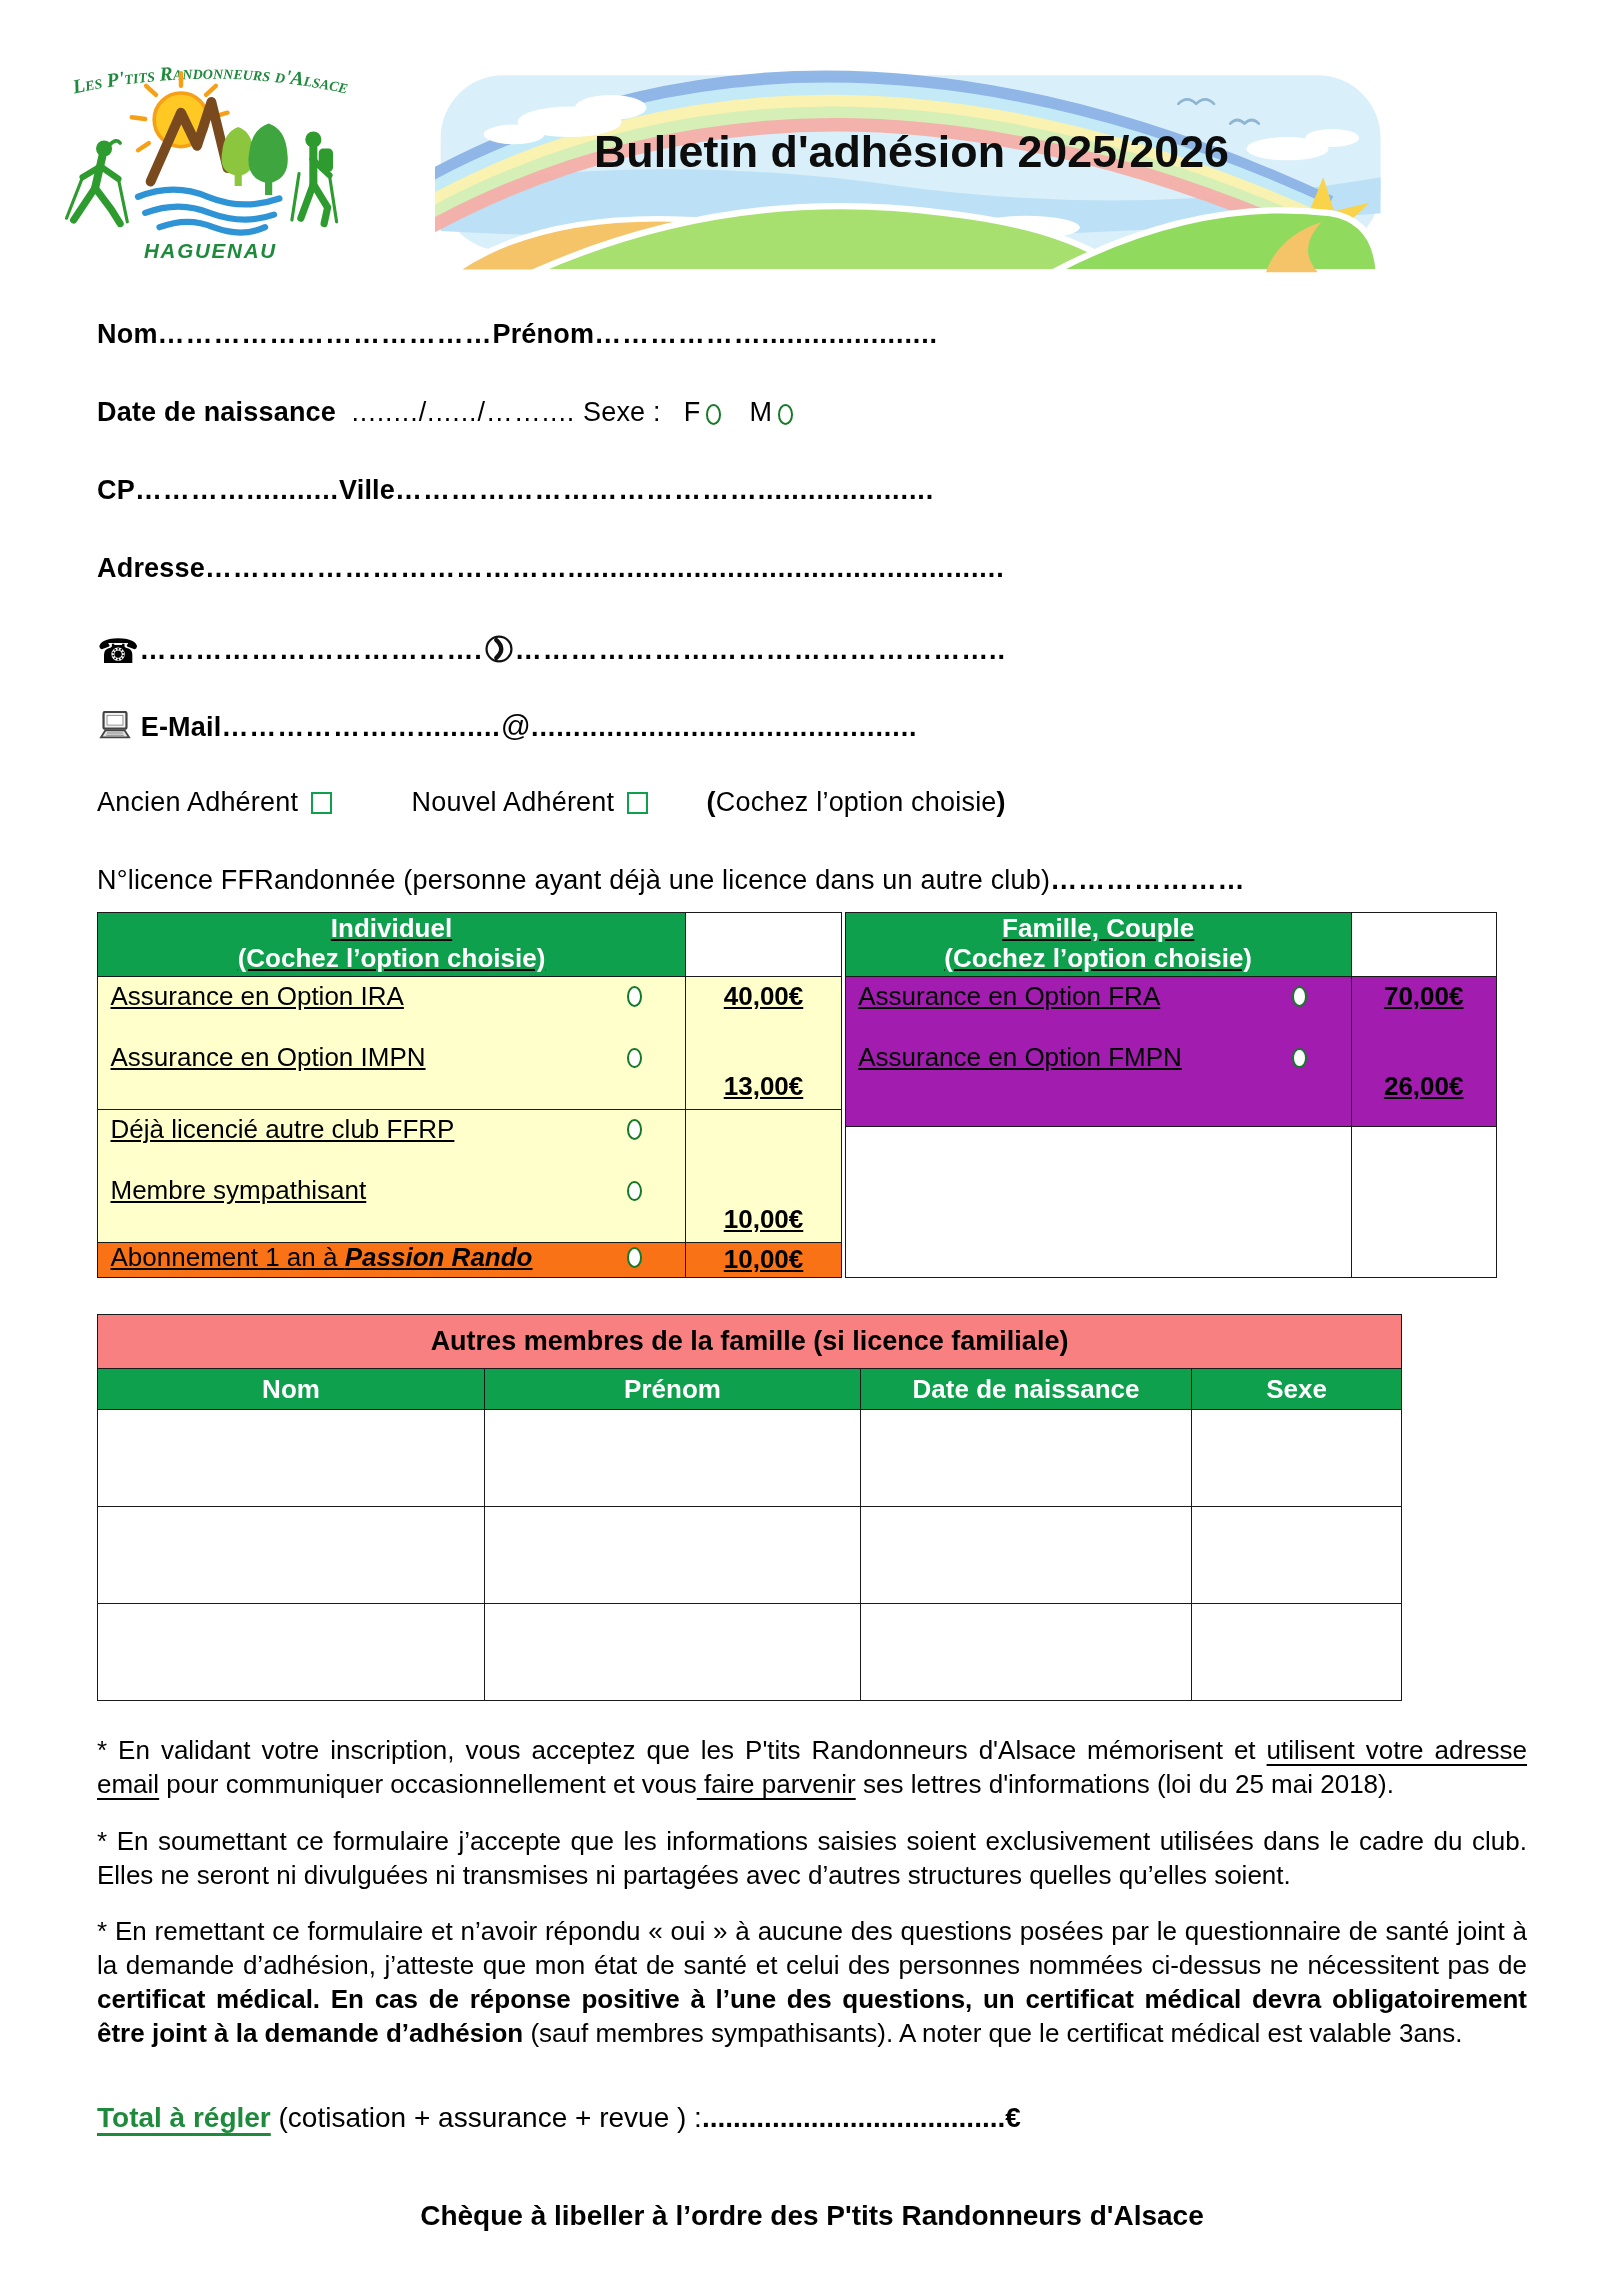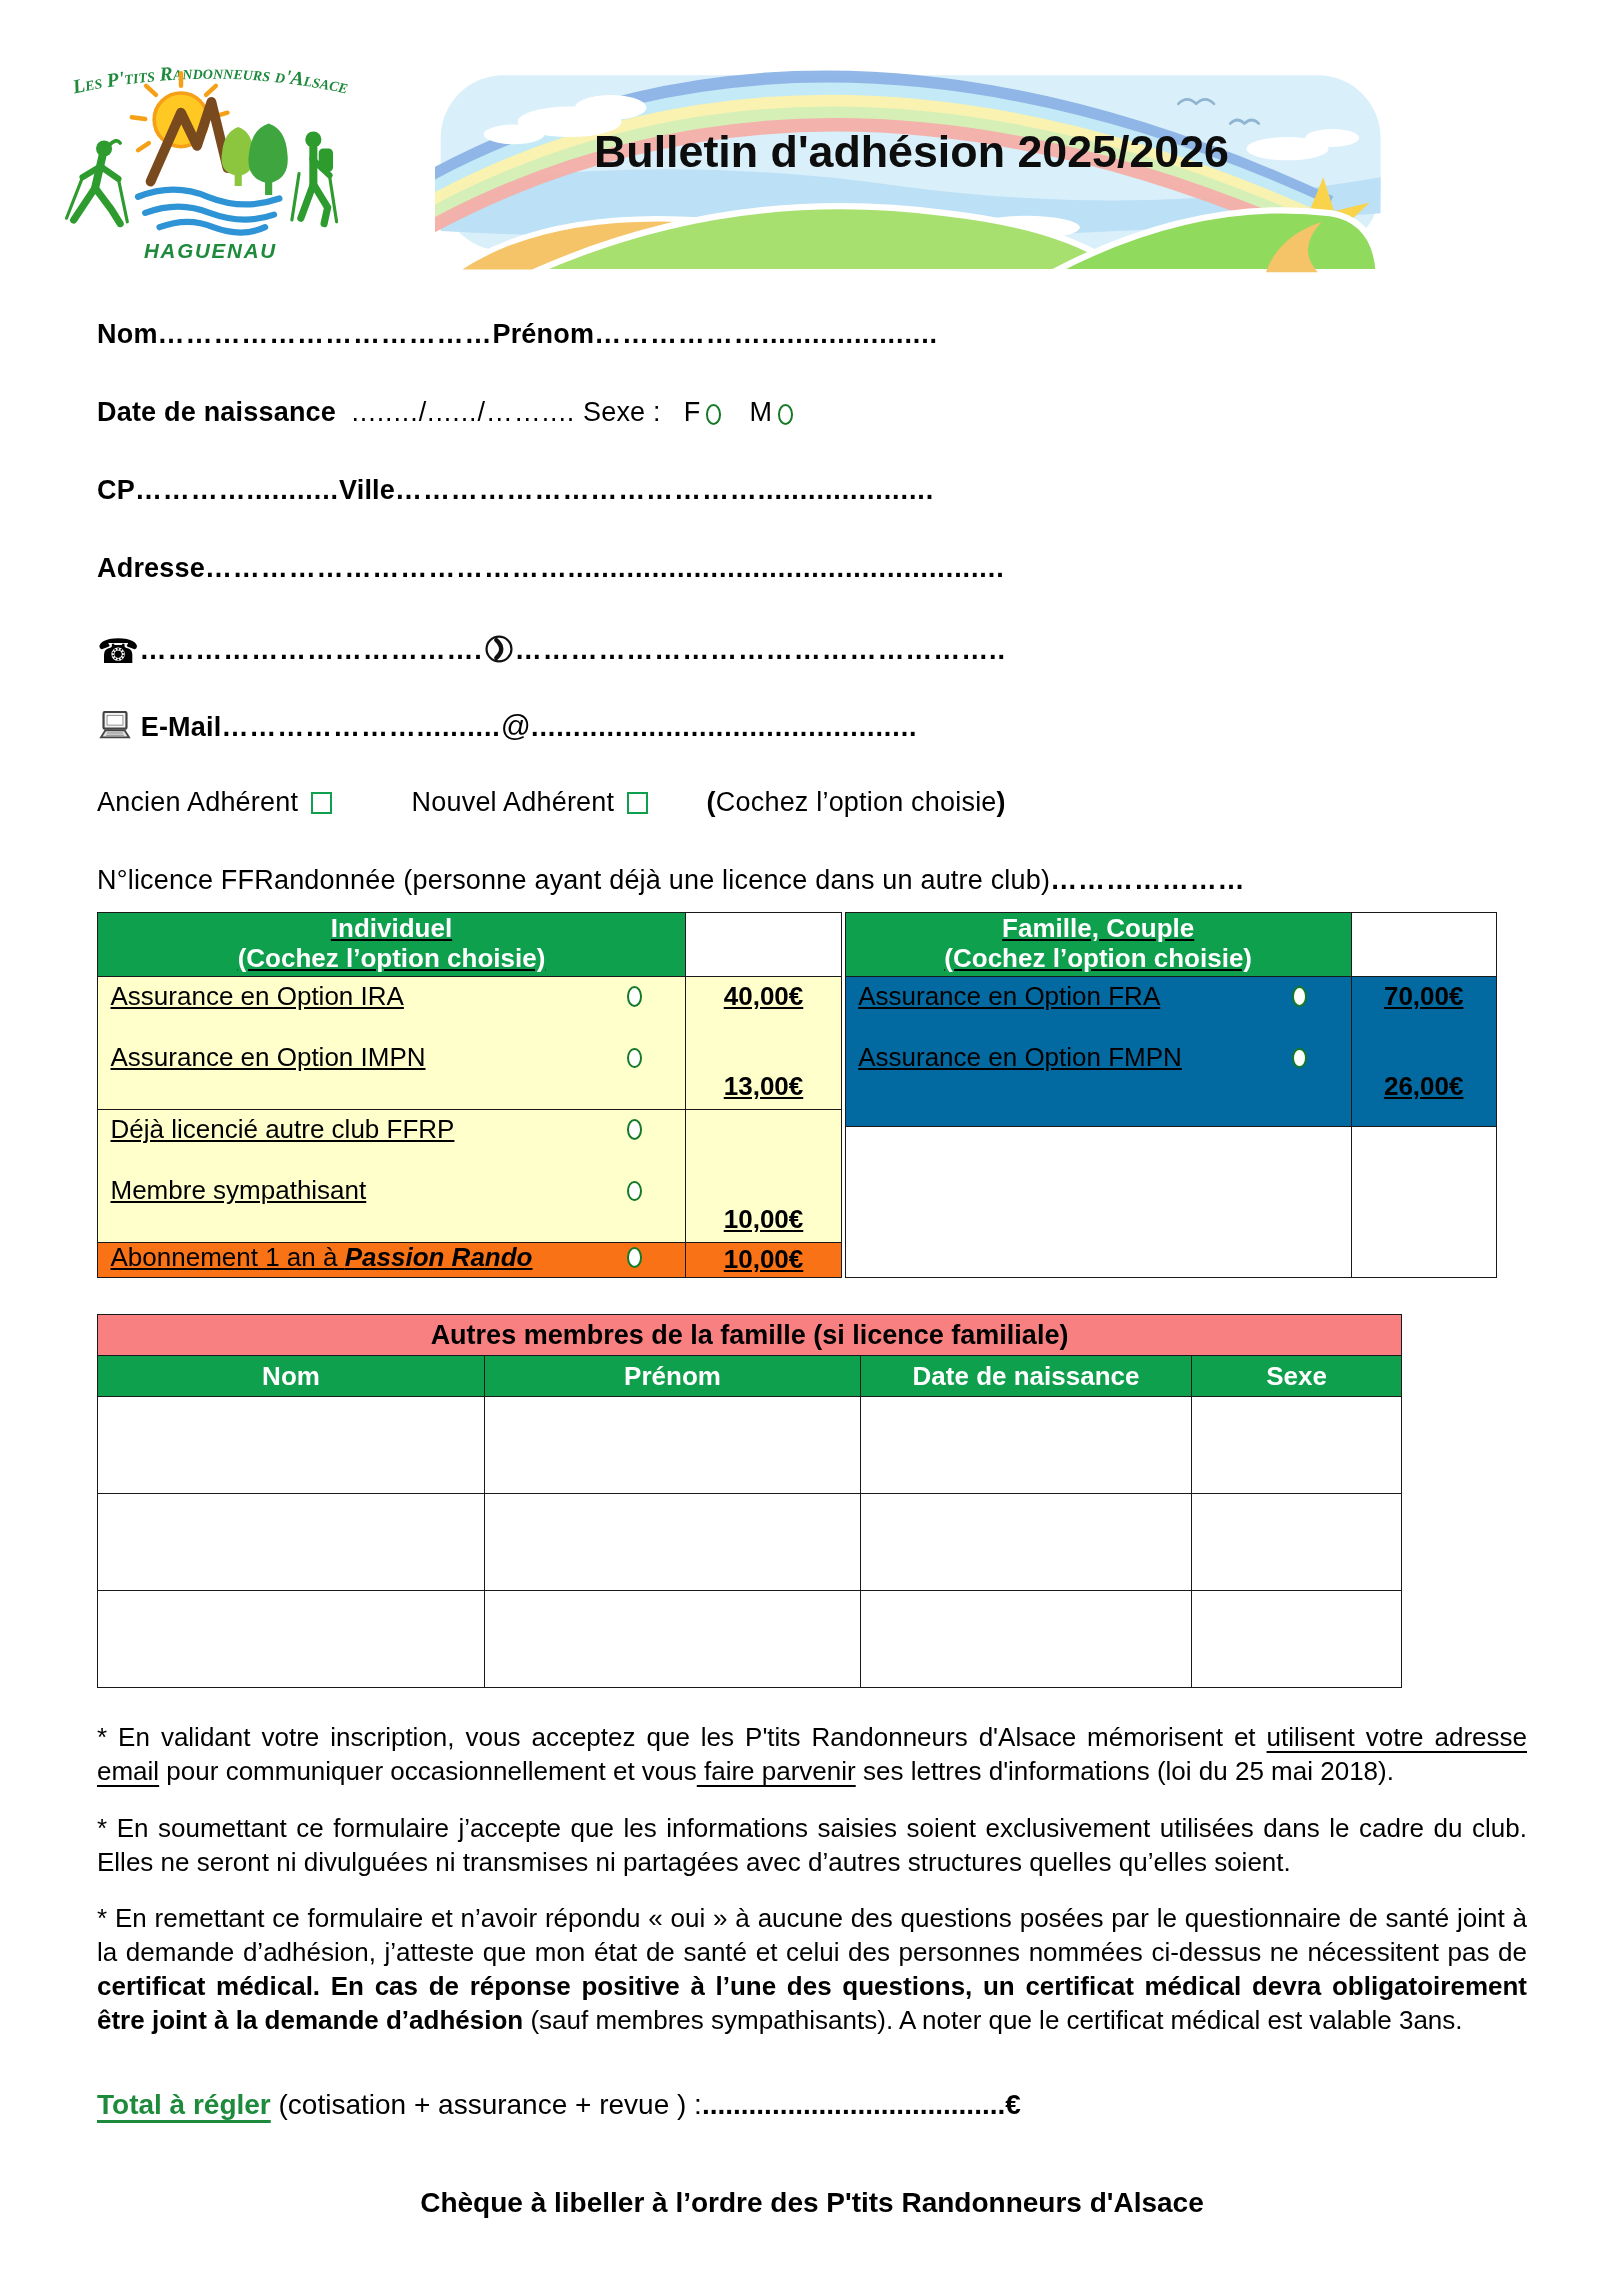--- a/index.html
+++ b/index.html
@@ -37,30 +37,30 @@
   table.price-table { border-collapse:collapse; table-layout:fixed; }
   table.price-table td { border:1.8px solid #1a1a1a; padding:0; vertical-align:top; }
   td.head-cell { background:#0FA04D; color:#fff; text-align:center; font-weight:bold; font-size:26px; height:64px; vertical-align:middle; }
   td.head-cell div { line-height:30px; }
   td.head-empty { background:#fff; }
   .group-cell { height:104px; display:flex; flex-direction:column; justify-content:space-between; padding:4.5px 0 7.2px 0; }
   .opt-line { display:flex; align-items:center; justify-content:space-between; padding:0 38px 0 12.5px; font-size:26px; }
   .price-col-cell { height:132px; display:flex; flex-direction:column; justify-content:space-between; padding:4.5px 0 7.2px 0; }
   .price-val { text-align:center; font-weight:bold; font-size:26px; height:30px; }
   .bg-yellow { background:#FFFFCC; }
-  .bg-green-lt { background:#0369a1; }
+  .bg-green-lt { background:#a21caf; }
   .bg-pink { background:#f97316; }
   .mag-line { display:flex; align-items:center; justify-content:space-between; padding:1.8px 38px 1.8px 12.5px; font-size:26px; height:30px; }
   .mag-price { text-align:center; font-weight:bold; font-size:26px; padding:1.8px 0; }
   .it-bold { font-weight:bold; font-style:italic; }
 
   
   table.members { border-collapse:collapse; table-layout:fixed; margin-top:36px; width:1305px; }
   table.members td { border:1.8px solid #1a1a1a; }
-  .members-title { background:#F98080; color:#000; font-weight:bold; font-size:27px; text-align:center; height:41px; }
+  .members-title { background:#F98080; color:#000; font-weight:bold; font-size:27px; text-align:center; height:54px; }
   .members-head { background:#0FA04D; color:#fff; font-weight:bold; font-size:26px; text-align:center; height:41px; }
   .members-empty { height:97px; background:#fff; }
 
   
   .para { font-size:26px; line-height:34px; text-align:justify; margin-top:23px; width:1430px; }
   .para.p1 { margin-top:32px; }
   .para.p3 { margin-top:21.5px; }
   .useg { text-decoration:underline; text-underline-offset:4.5px; }
   .bseg { font-weight:bold; }
 

